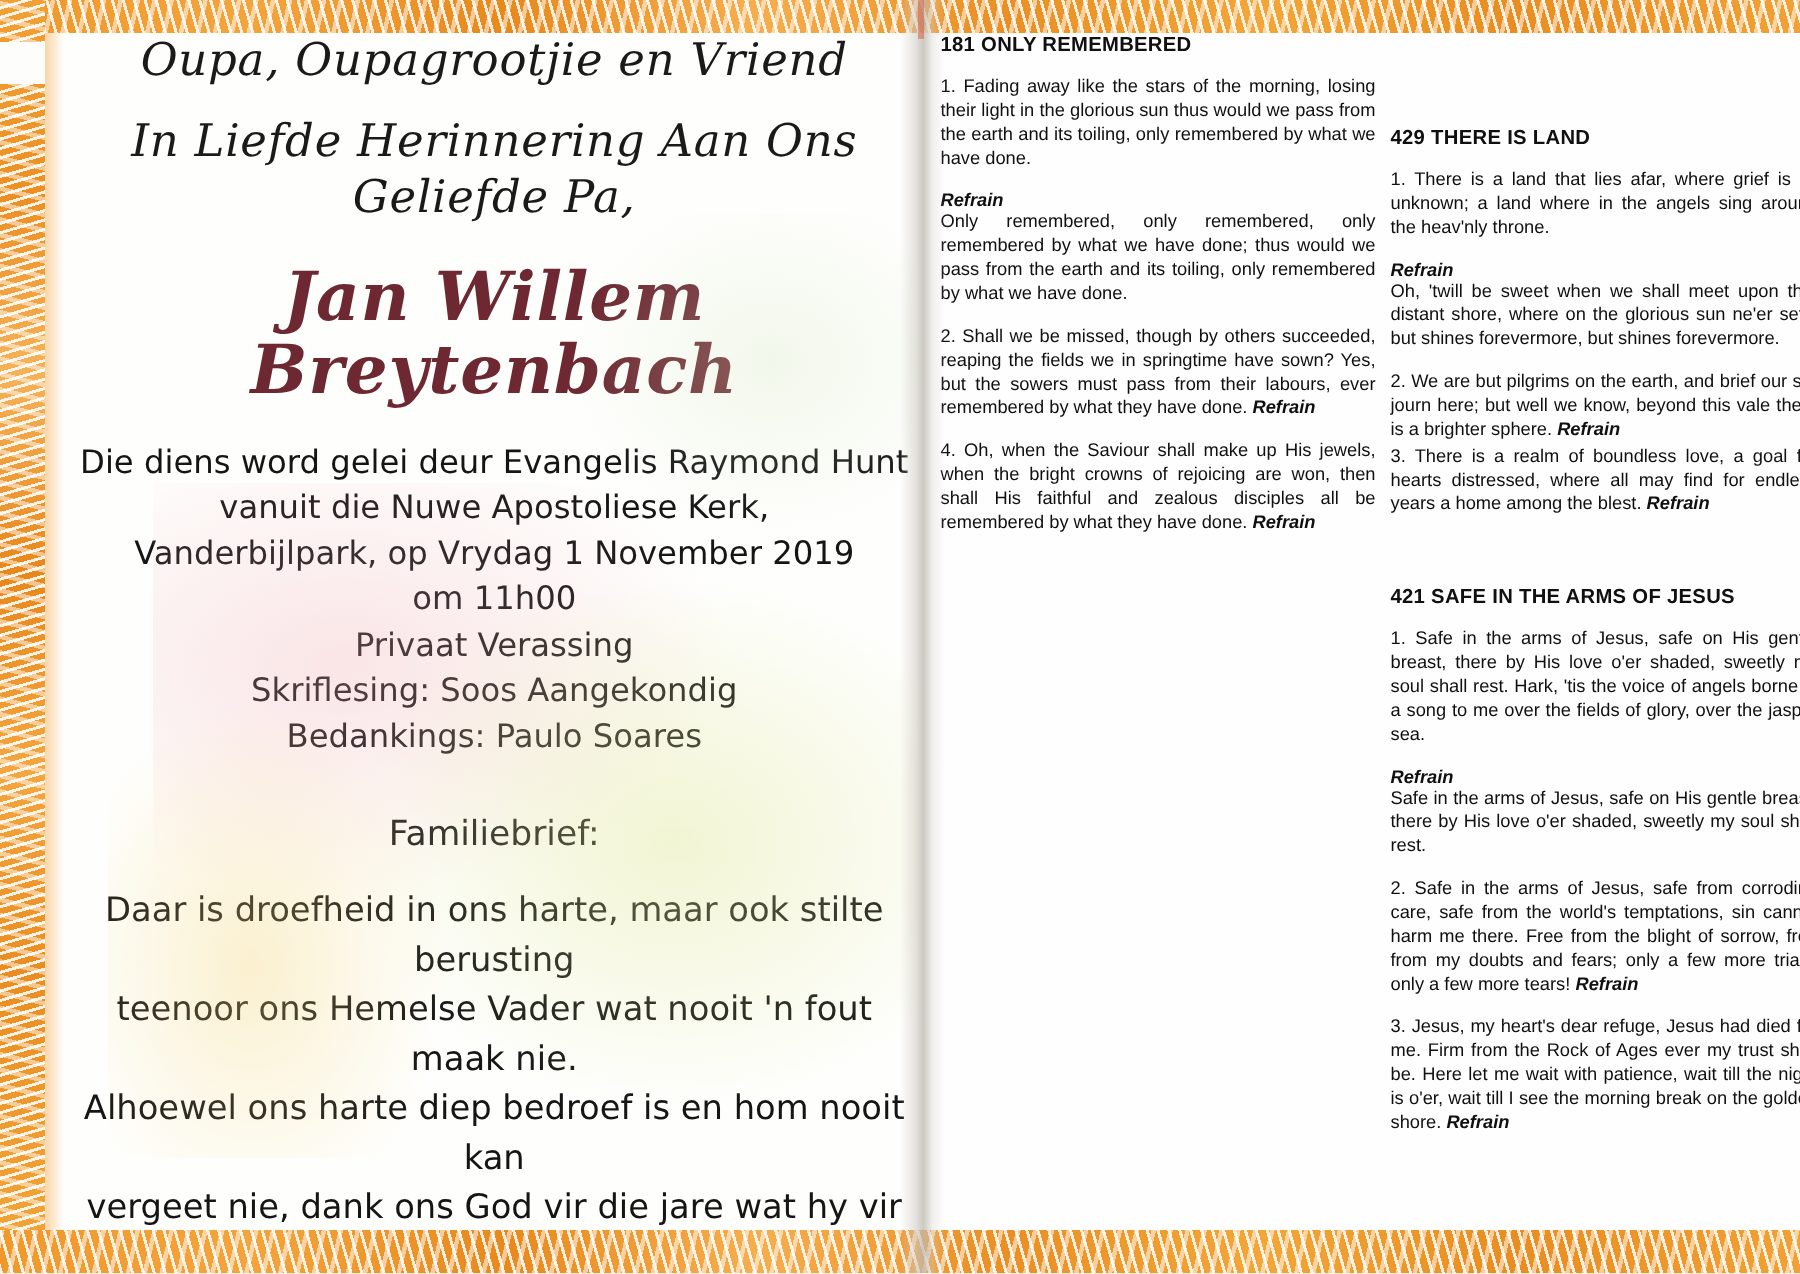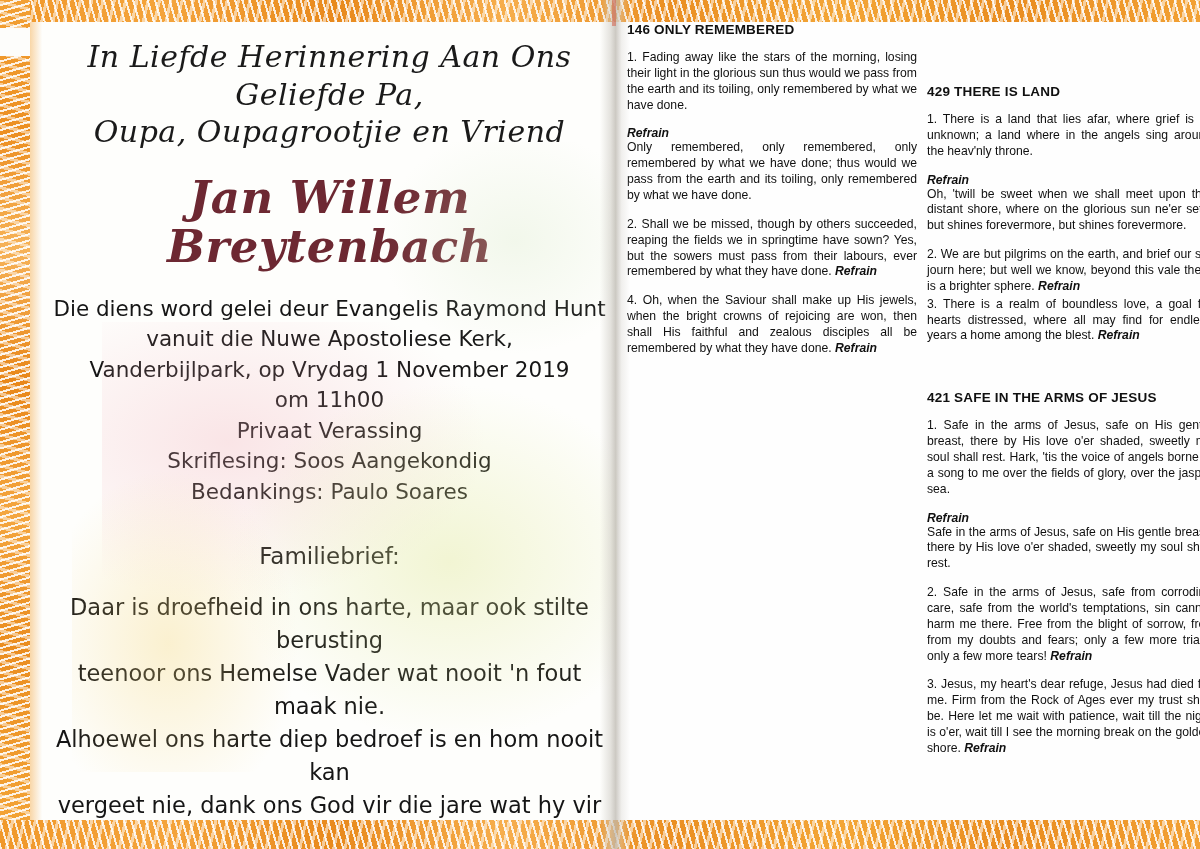--- a/index.html
+++ b/index.html
@@ -232,22 +232,22 @@
   <div class="band-left-notch"></div>
   <div class="band-left-inner"></div>
   <div class="band band-bottom"></div>
 
   <div class="page-left">
     <div class="bleed bleed-l1"></div>
     <div class="bleed bleed-l2"></div>
     <div class="bleed bleed-l3"></div>
     <div class="bleed bleed-l4"></div>
 
+    <div class="script-line script-2">Oupa, Oupagrootjie  en Vriend</div>
     <div class="script-line script-1">In Liefde Herinnering Aan Ons Geliefde Pa,</div>
-    <div class="script-line script-2">Oupa, Oupagrootjie  en Vriend</div>
 
     <div class="name-line">Jan Willem Breytenbach</div>
 
     <div class="service">
       <div>Die diens word gelei deur Evangelis Raymond Hunt</div>
       <div>vanuit die Nuwe Apostoliese Kerk,</div>
       <div>Vanderbijlpark, op Vrydag 1 November 2019</div>
       <div>om 11h00</div>
       <div>Privaat Verassing</div>
       <div>Skriflesing: Soos Aangekondig</div>
@@ -263,21 +263,21 @@
       <div>vergeet nie, dank ons God vir die jare wat hy vir ons</div>
 
     </div>
   </div>
 
   <div class="page-right">
 
     <div class="cols">
 
       <div class="col col-1">
-        <div class="hymn-title">146  ONLY REMEMBERED</div>
+        <div class="hymn-title">181  ONLY REMEMBERED</div>
 
         <div class="verse">1.  Fading away like the stars of the morning, losing their light in the glorious sun thus would we pass from the earth and its toiling, only remembered by what we have done.</div>
 
         <div class="refrain-label">Refrain</div>
         <div class="refrain-body">Only remembered, only remembered, only remembered by what we have done; thus would we pass from the earth and its toiling, only remembered by what we have done.</div>
 
         <div class="verse">
           <span>2. Shall we be missed, though by others succeeded, reaping the fields we in springtime have sown? Yes, but the sowers must pass from their labours, ever remembered by what they have done.</span>
           <span class="rf">Refrain</span>
         </div>

